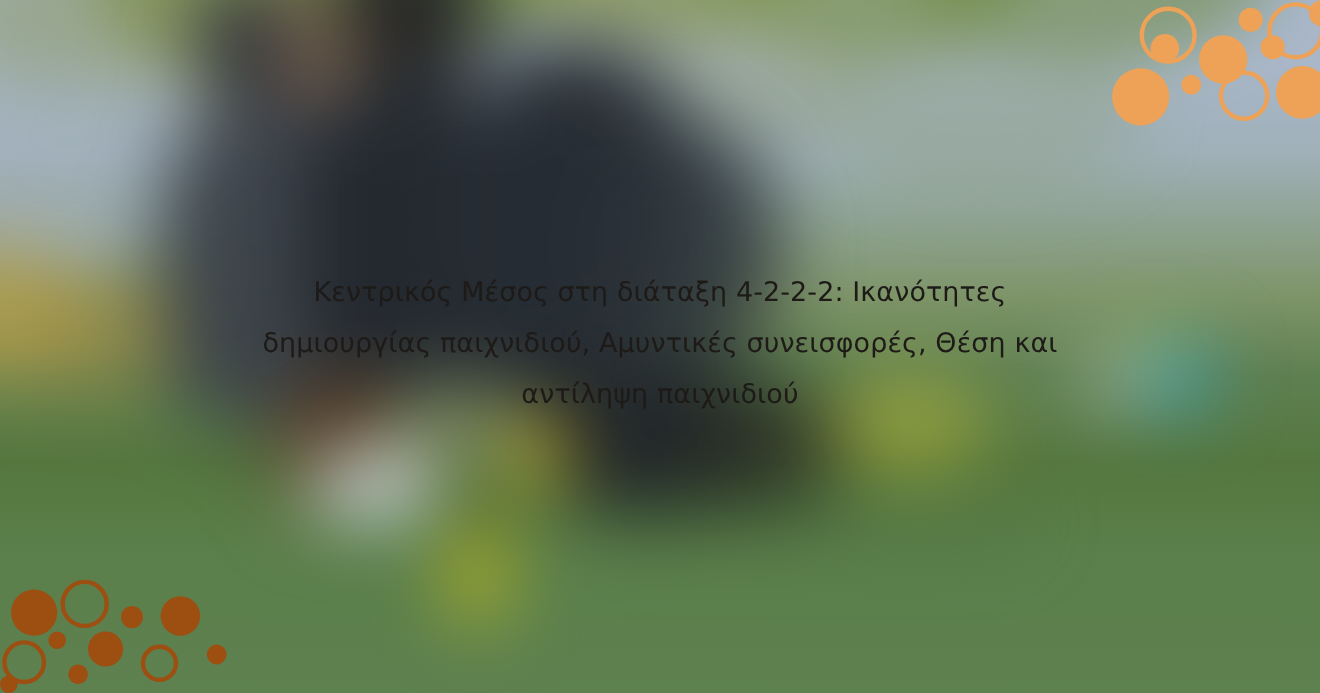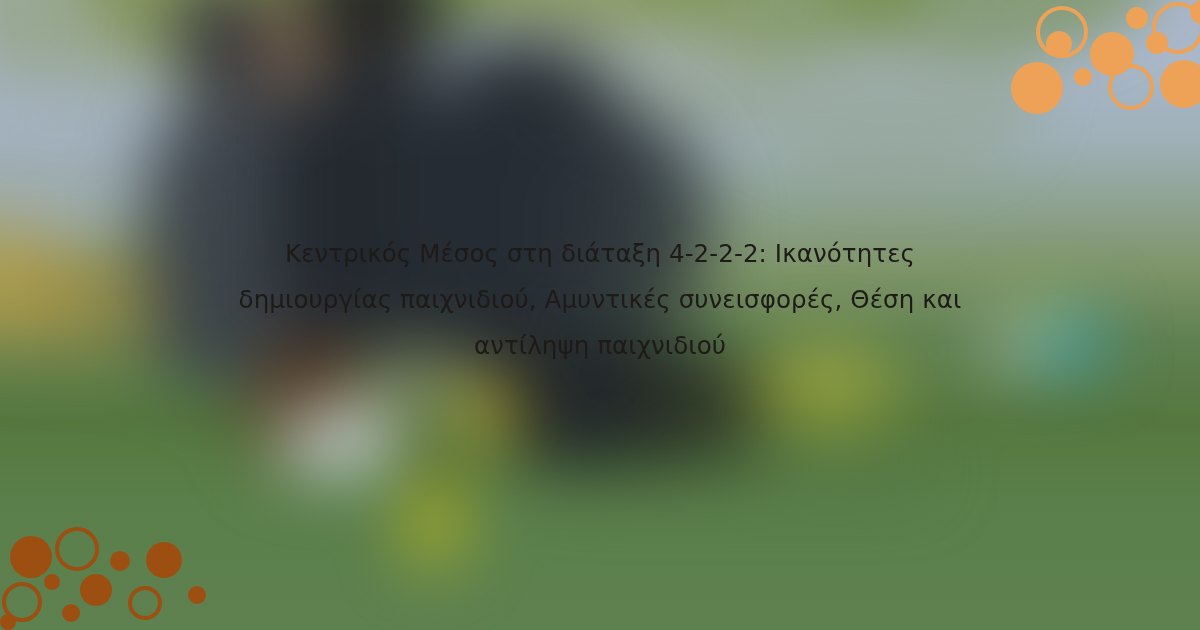--- a/index.html
+++ b/index.html
@@ -67,21 +67,21 @@
   }
   .decor.fill-light { background:#eda257; }
   .decor.ring-light { border:4px solid #eda257; background:transparent; }
   .decor.fill-dark  { background:#9d4f12; }
   .decor.ring-dark  { border:4px solid #9d4f12; background:transparent; }
 
   
   #banner {
     position:absolute;
     left:100px;
-    top:180px;
+    top:192px;
     width:1000px;
     height:240px;
     background:linear-gradient(100deg,
        #8a4810 0%,
        #96520f 14%,
        #a75f18 30%,
        #bb7125 48%,
        #cf8433 64%,
        #e094445 78%,
        #eca44f 92%,

